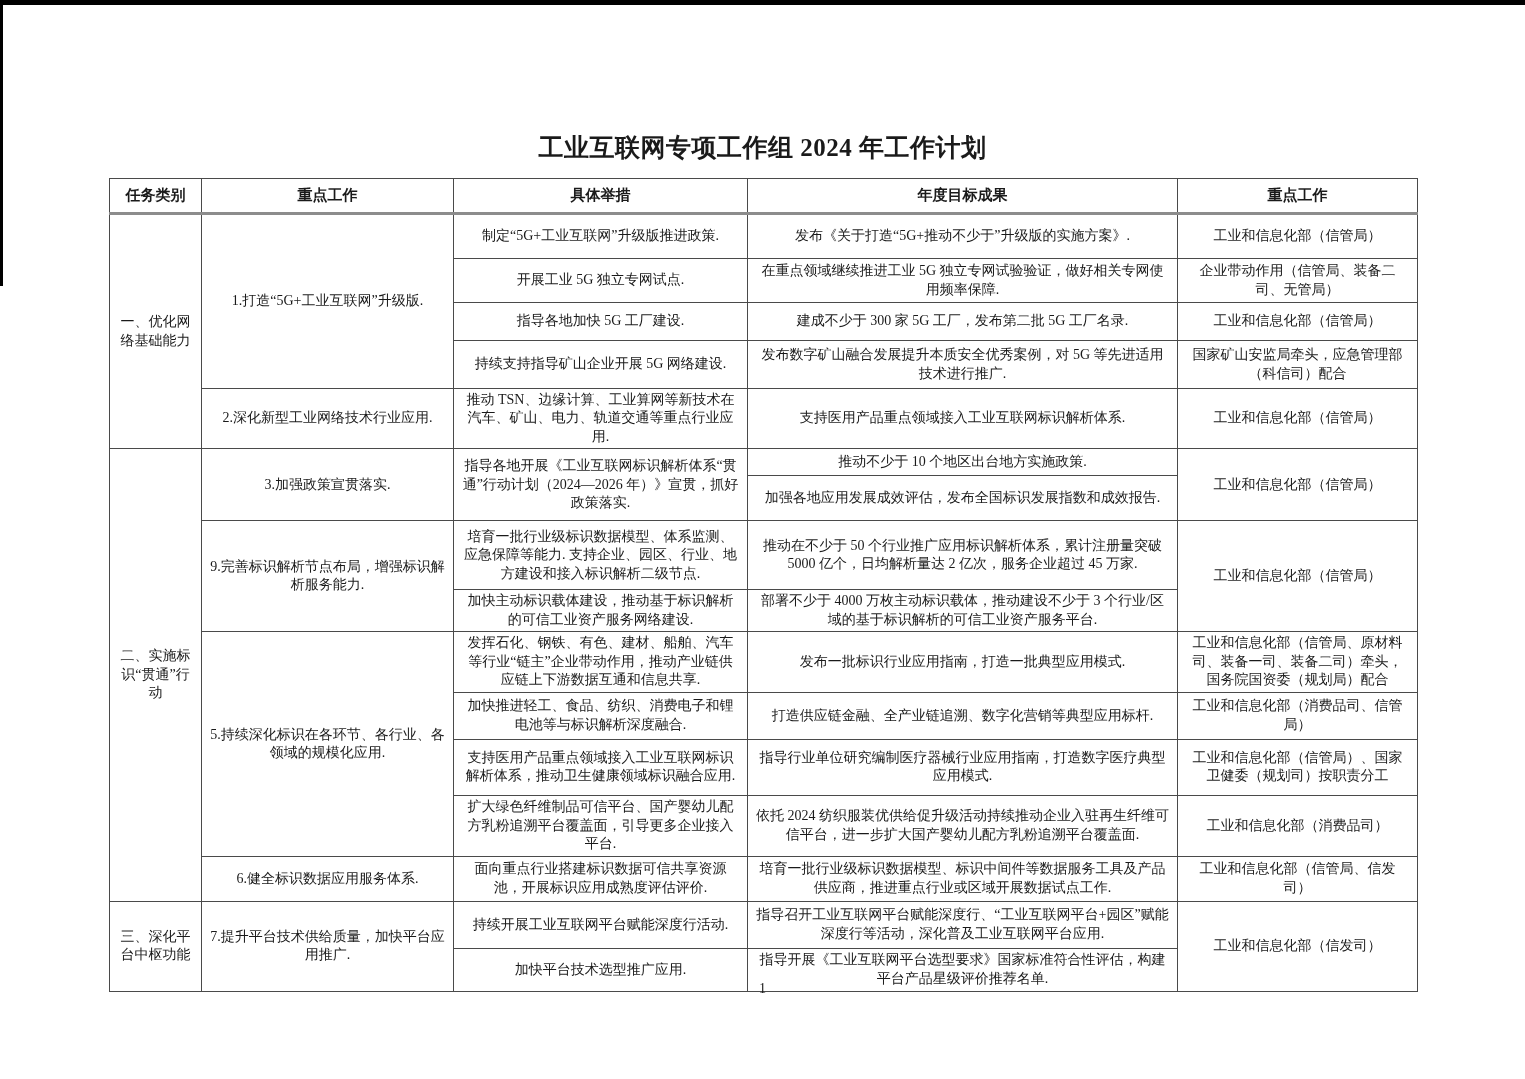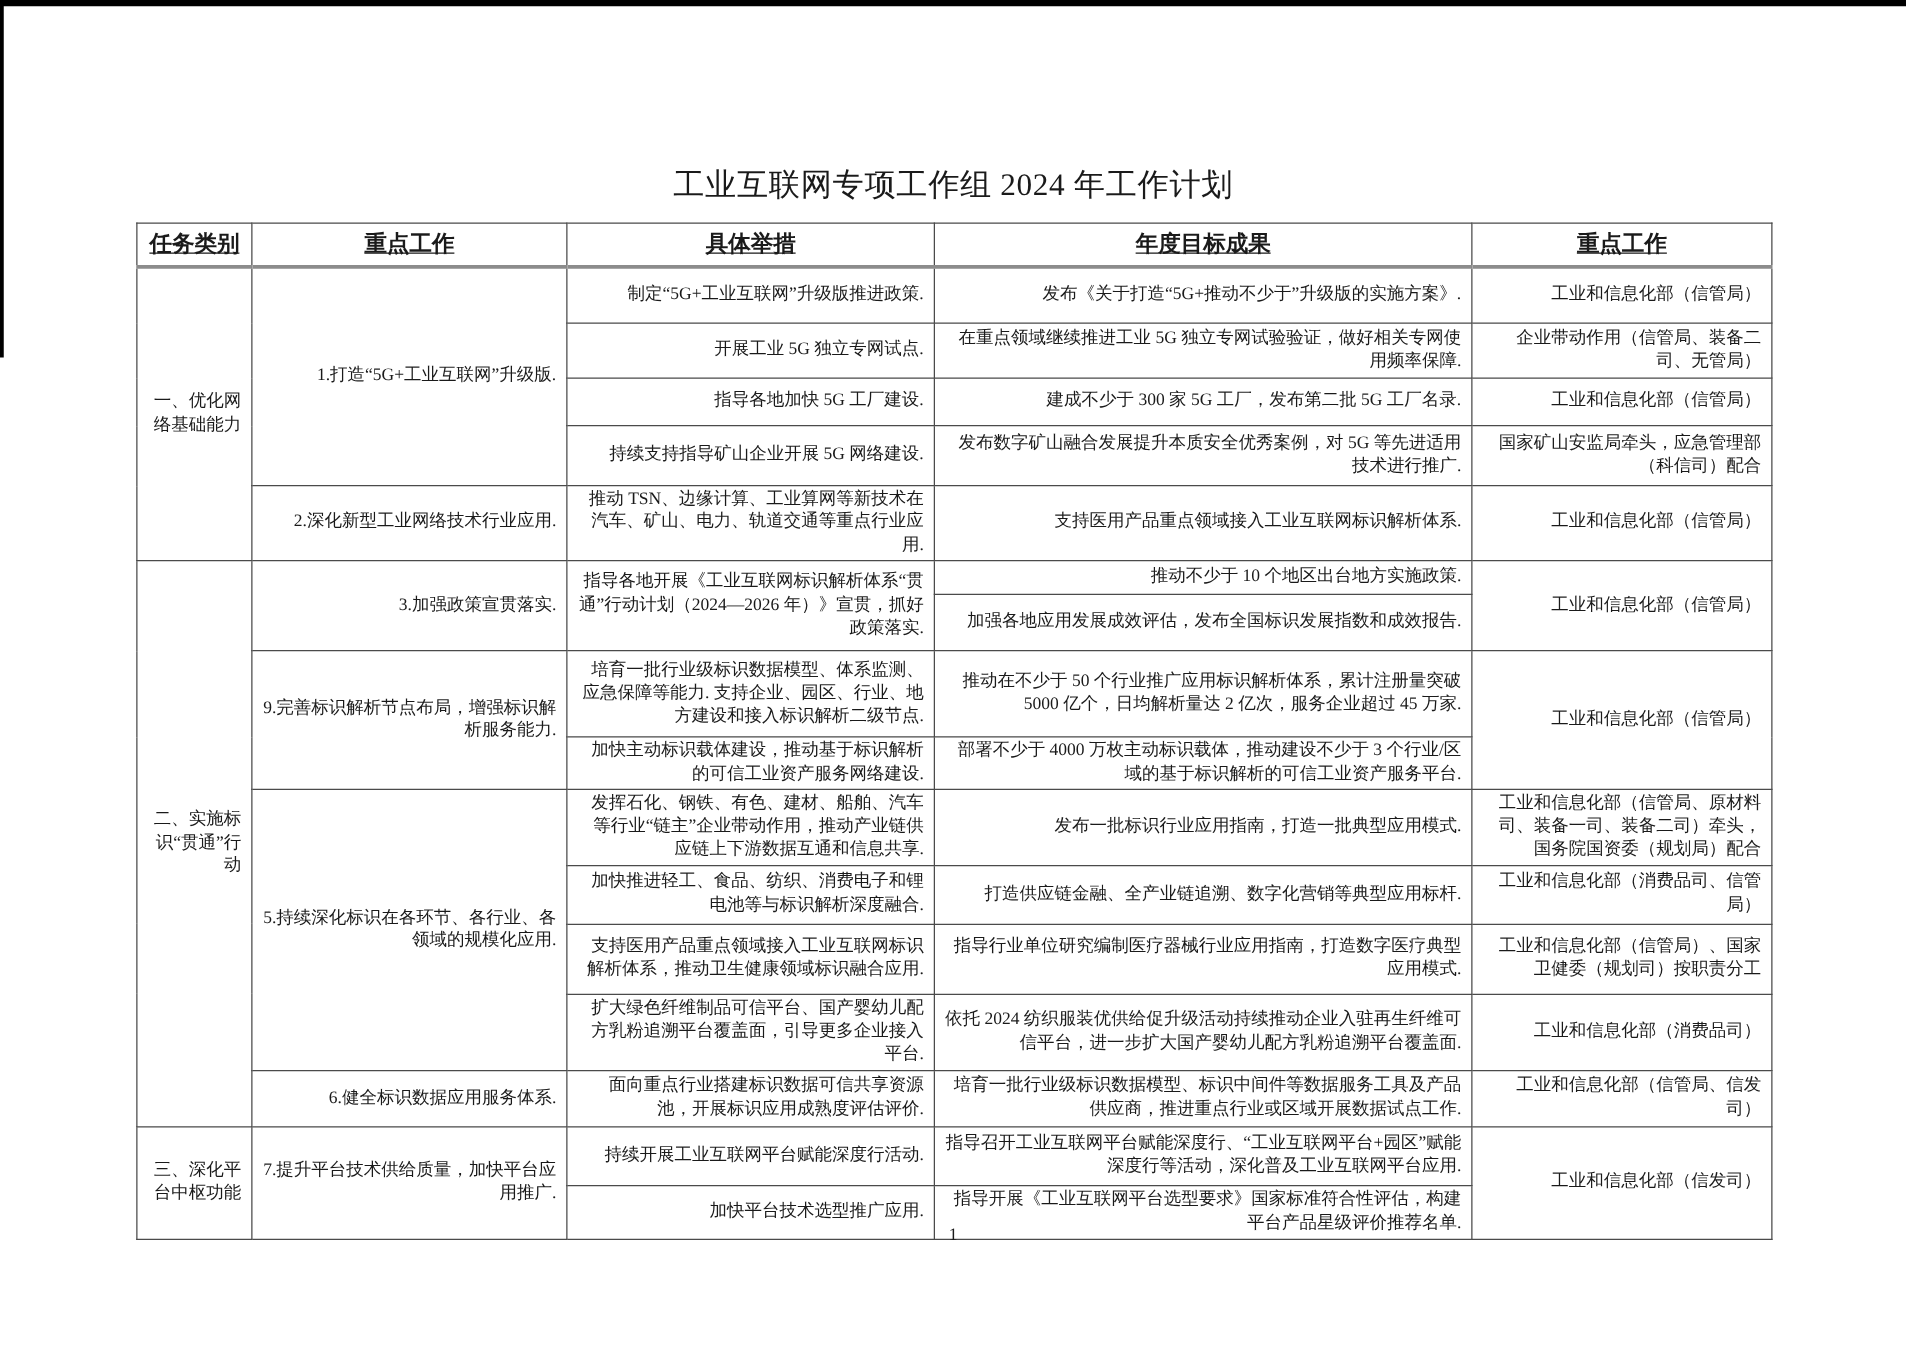--- a/index.html
+++ b/index.html
@@ -9,44 +9,43 @@
     font-family:"Liberation Serif","DejaVu Serif",serif;
     color:#1a1a1a;
     position:relative;
     overflow:hidden;
   }
   .page{position:relative;width:1525px;height:1079px;background:#fff;}
   .frame-top{position:absolute;left:0;top:0;width:1525px;height:5px;background:#000;}
   .frame-left{position:absolute;left:0;top:0;width:3px;height:286px;background:#000;}
   .doc-title{
     position:absolute;left:0;top:131px;width:100%;
-    text-align:center;font-size:25px;font-weight:normal;
+    text-align:center;font-size:25px;font-weight:bold;
     letter-spacing:0.5px;
   }
   table.plan{
     position:absolute;left:109px;top:178px;
     width:1308px;
     border-collapse:collapse;
     table-layout:fixed;
     font-size:14px;
     line-height:1.32;
   }
   table.plan th,table.plan td{
     border:1px solid #4a4a4a;
     padding:2px 8px;
     vertical-align:middle;
-    text-align:right;
+    text-align:center;
     overflow:hidden;
   }
   table.plan thead th{
     text-align:center;
     font-weight:bold;
-    font-size:18px;
+    font-size:15px;
     border-bottom:3px solid #8c8c8c;
-    text-decoration:underline;
   }
   table.plan{border:1.5px solid #3a3a3a;}
   td.cat{font-weight:normal;padding:2px 6px;}
   td.work{padding:2px 7px;}
   td.dept{padding:2px 7px;}
   .page-num{
     position:absolute;left:0;top:981px;width:100%;
     text-align:center;font-size:14px;
   }
 </style>

